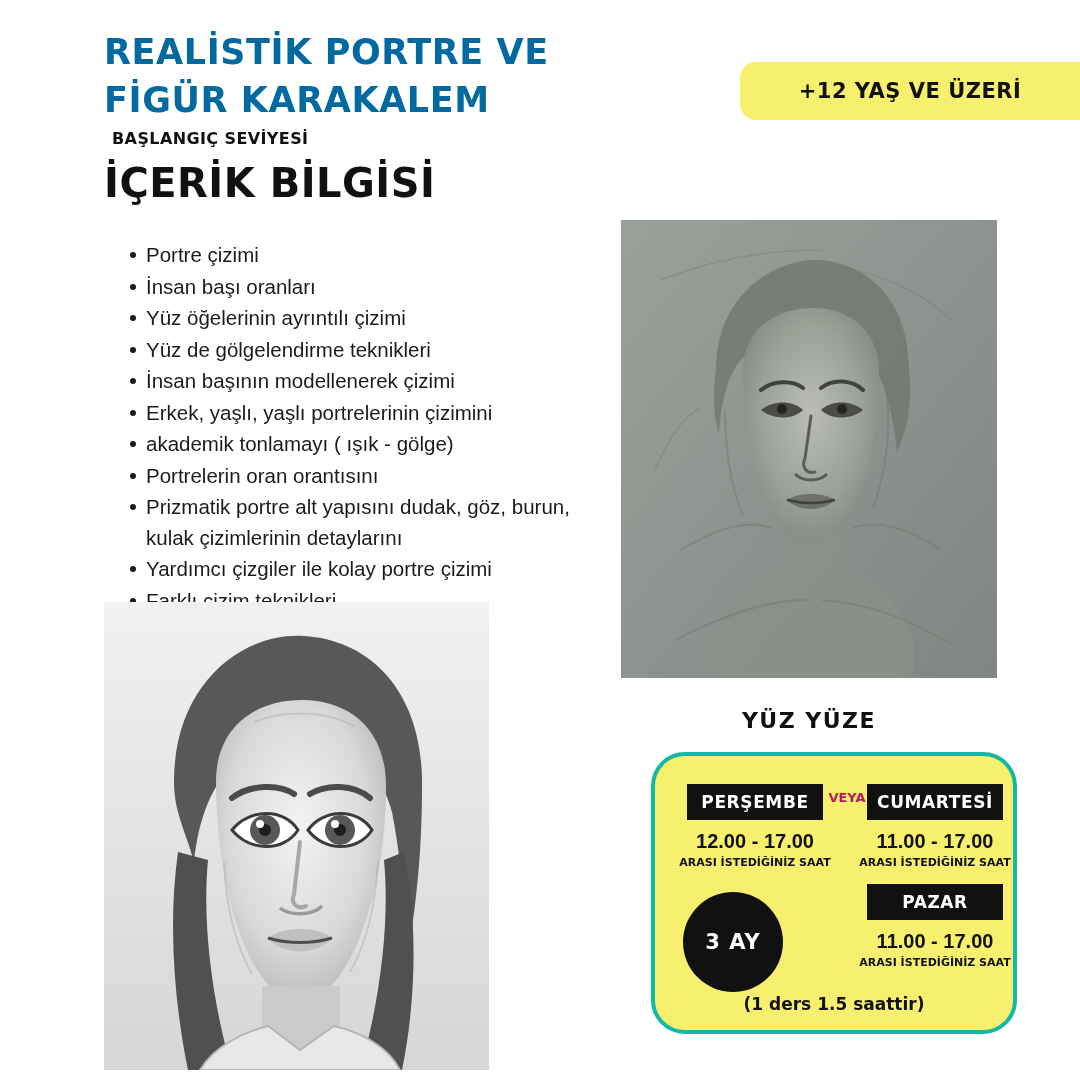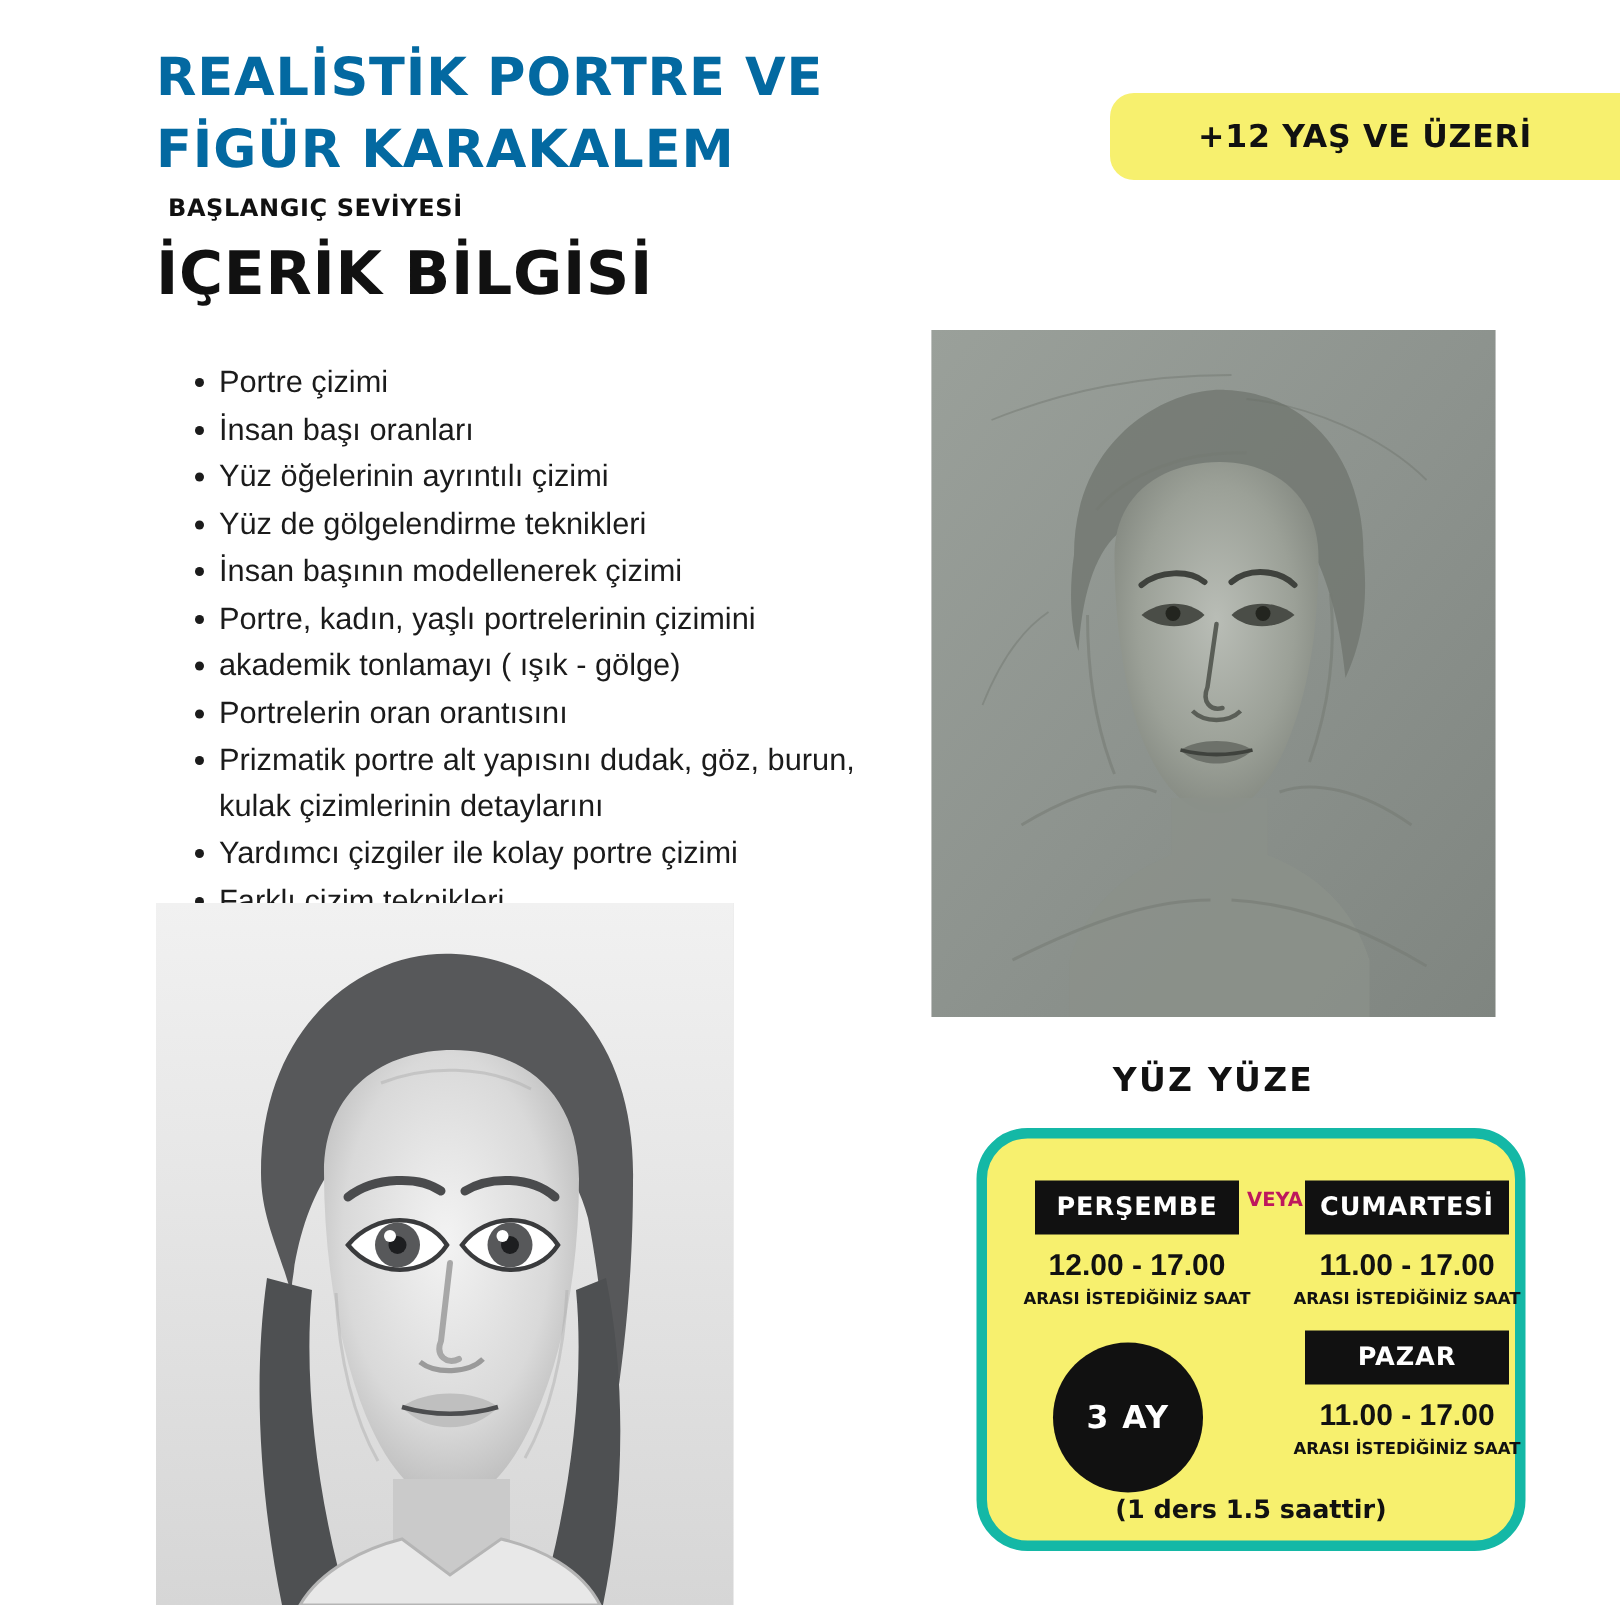--- a/index.html
+++ b/index.html
@@ -138,21 +138,21 @@
     letter-spacing: 1.5px;
     color: #111111;
   }
   .schedule-card {
     position: absolute;
     left: 651px;
     top: 752px;
     width: 366px;
     height: 282px;
     background: #f7f06e;
-    border: 7px solid #14b8a6;
+    border: 4px solid #14b8a6;
     border-radius: 34px;
   }
   .chip {
     position: absolute;
     background: #111111;
     color: #ffffff;
     font-family: "DejaVu Sans", sans-serif;
     font-weight: 700;
     font-size: 17px;
     letter-spacing: 0.6px;
@@ -190,21 +190,21 @@
     font-size: 11px;
     line-height: 1.25;
     color: #111111;
     text-align: center;
   }
   .note-left  { left: 22px;  top: 100px; width: 156px; }
   .note-right { left: 202px; top: 100px; width: 156px; }
   .note-pazar { left: 202px; top: 200px; width: 156px; }
   .duration-circle {
     position: absolute;
-    left: 44px;
+    left: 28px;
     top: 136px;
     width: 100px;
     height: 100px;
     border-radius: 50%;
     background: #111111;
     color: #ffffff;
     display: flex;
     align-items: center;
     justify-content: center;
     font-family: "DejaVu Sans", sans-serif;
@@ -239,21 +239,21 @@
   </div>
 
   <div class="content-heading">İÇERİK BİLGİSİ</div>
 
   <ul class="content-list">
     <li>Portre çizimi</li>
     <li>İnsan başı oranları</li>
     <li>Yüz öğelerinin ayrıntılı çizimi</li>
     <li>Yüz de gölgelendirme teknikleri</li>
     <li>İnsan başının modellenerek çizimi</li>
-    <li>Portre, kadın, yaşlı portrelerinin çizimini</li>
+    <li>Erkek, yaşlı, yaşlı portrelerinin çizimini</li>
     <li> akademik tonlamayı ( ışık - gölge)</li>
     <li>Portrelerin oran orantısını</li>
     <li>Prizmatik portre alt yapısını dudak, göz, burun, kulak çizimlerinin detaylarını</li>
     <li>Yardımcı çizgiler ile kolay portre çizimi</li>
     <li> Farklı çizim teknikleri</li>
   </ul>
 
   <div class="img-frame img-adult">
     <svg class="sketch-svg" viewBox="0 0 376 458" preserveAspectRatio="none">
       <defs>

